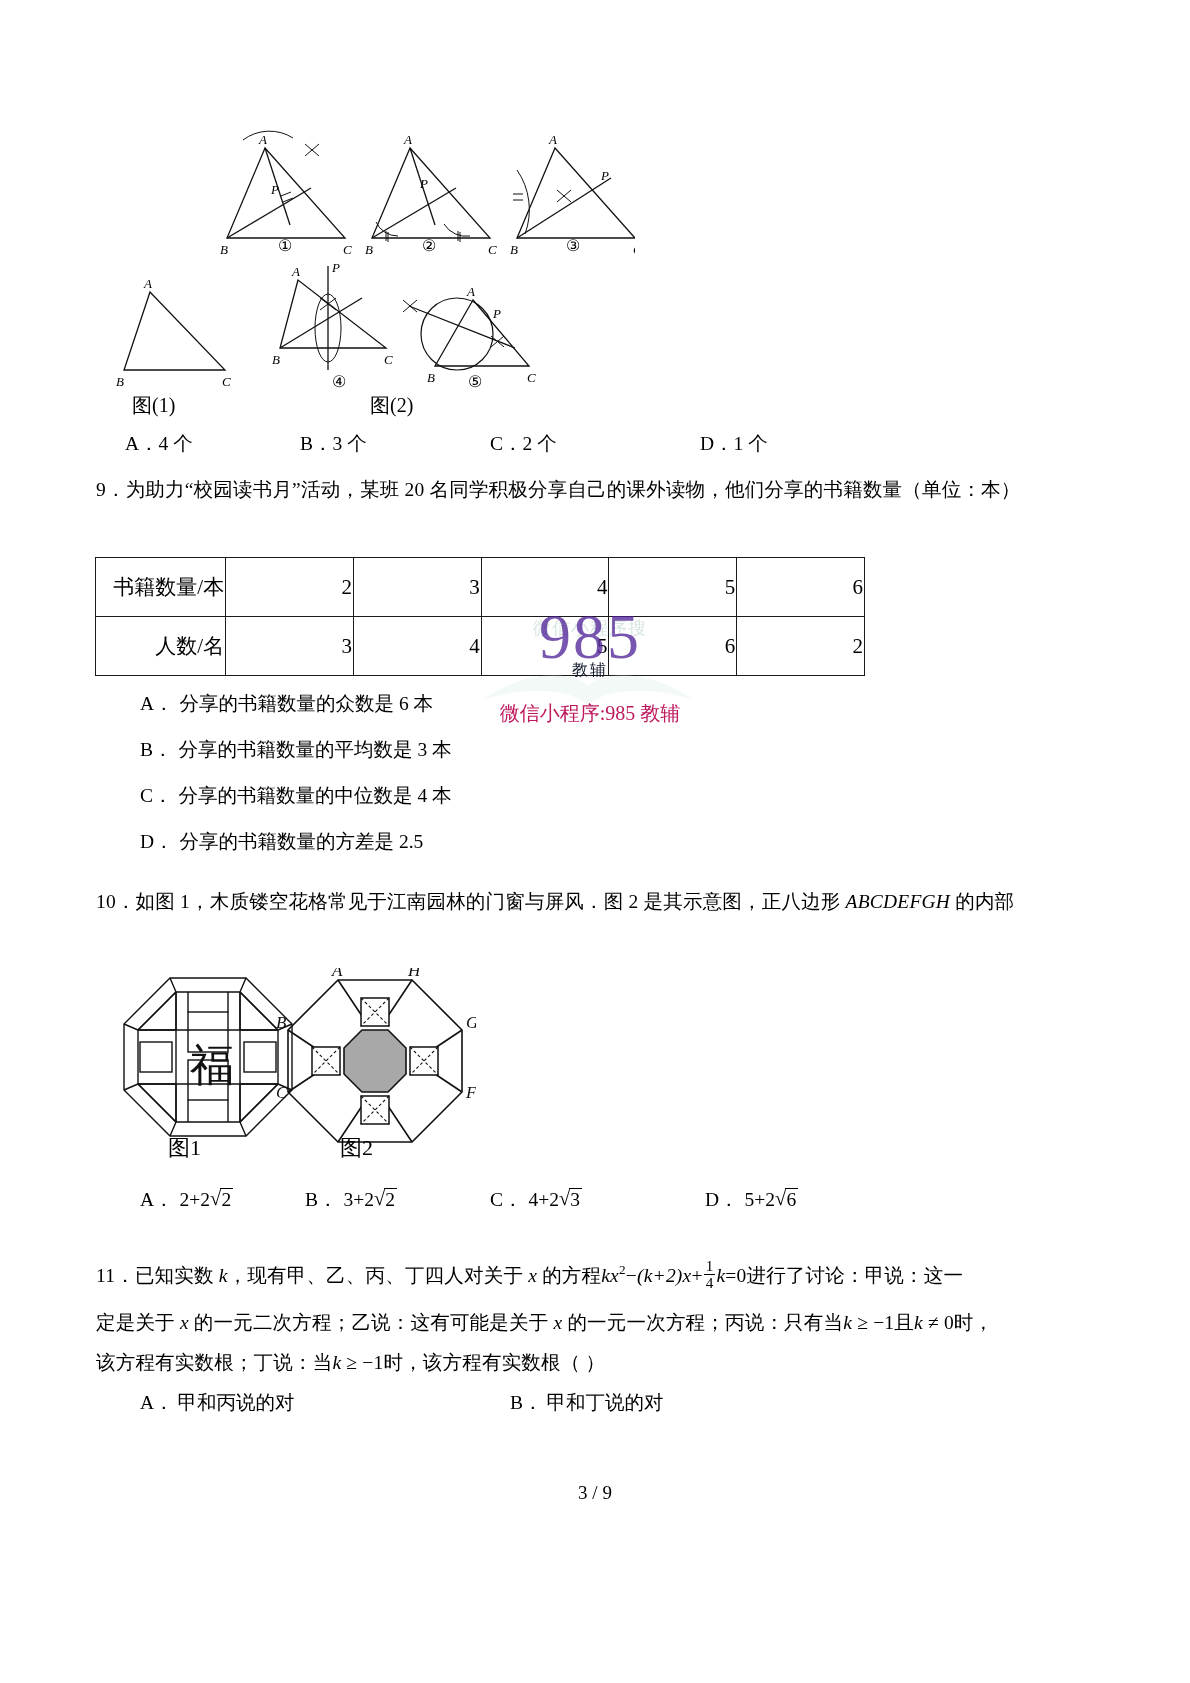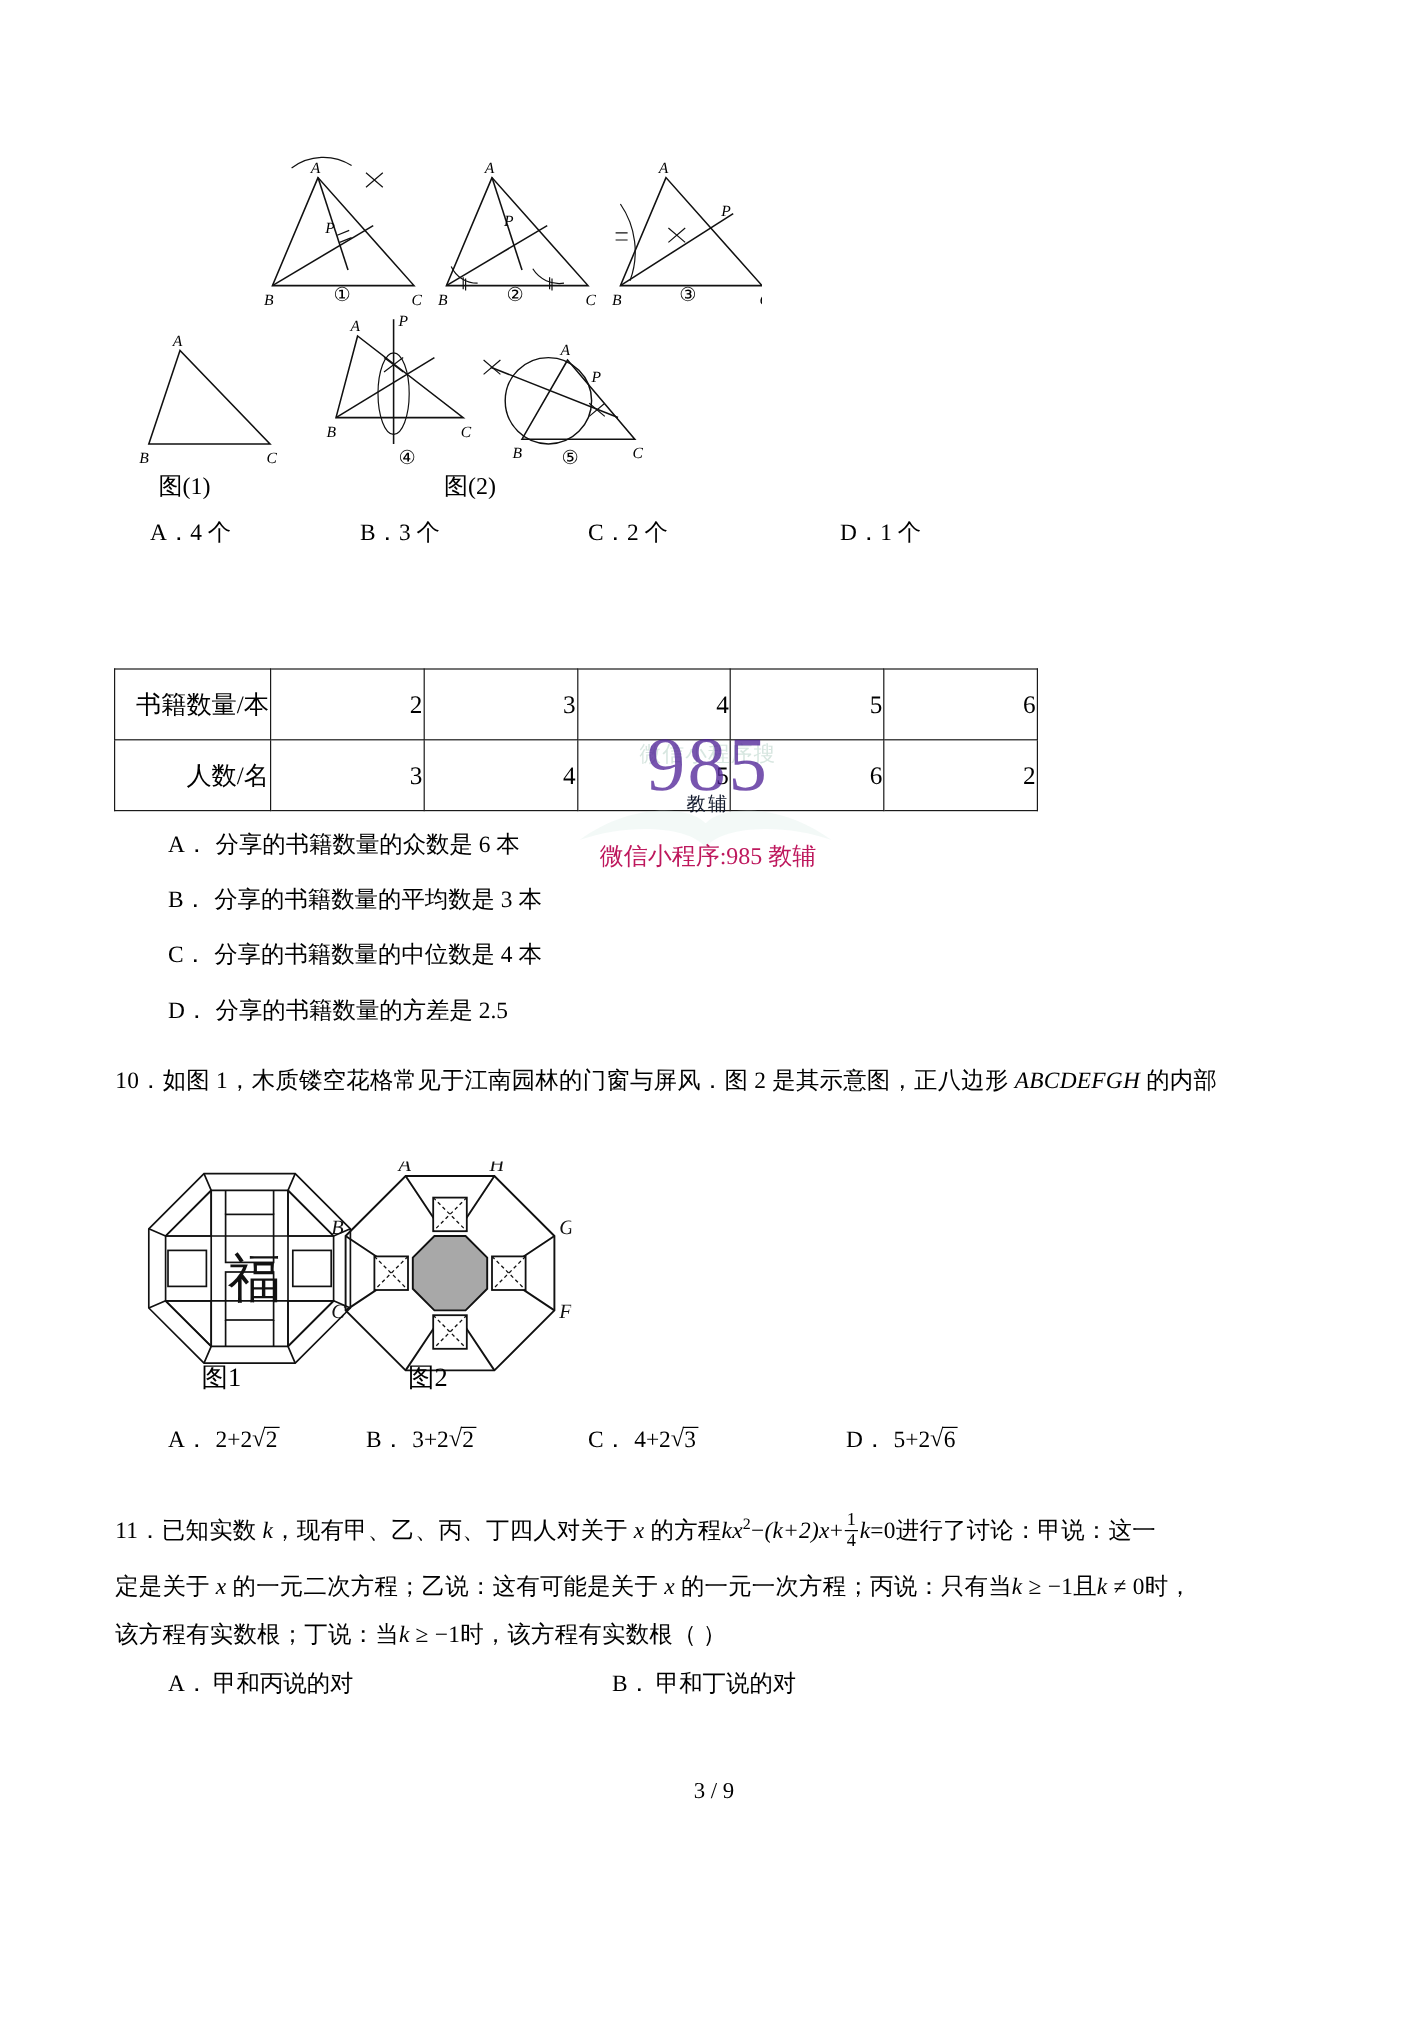--- a/index.html
+++ b/index.html
@@ -199,20 +199,23 @@
   <div class="opt" style="left:300px; top:430px;">
     <span>B．</span><span>3 个</span>
   </div>
   <div class="opt" style="left:490px; top:430px;">
     <span>C．</span><span>2 个</span>
   </div>
   <div class="opt" style="left:700px; top:430px;">
     <span>D．</span><span>1 个</span>
   </div>
 
+  <div class="qtext" style="left:96px; top:470px;">
+    <span>9．</span><span>为助力“校园读书月”活动，某班 20 名同学积极分享自己的课外读物，他们分享的书籍数量（单位：本）</span>
+  </div>
 
   <table class="datatable">
     <tbody>
         <tr>
       <td class="hdr">书籍数量/本</td>
       <td class="val">2</td>
       <td class="val">3</td>
       <td class="val">4</td>
       <td class="val">5</td>
       <td class="val">6</td>

